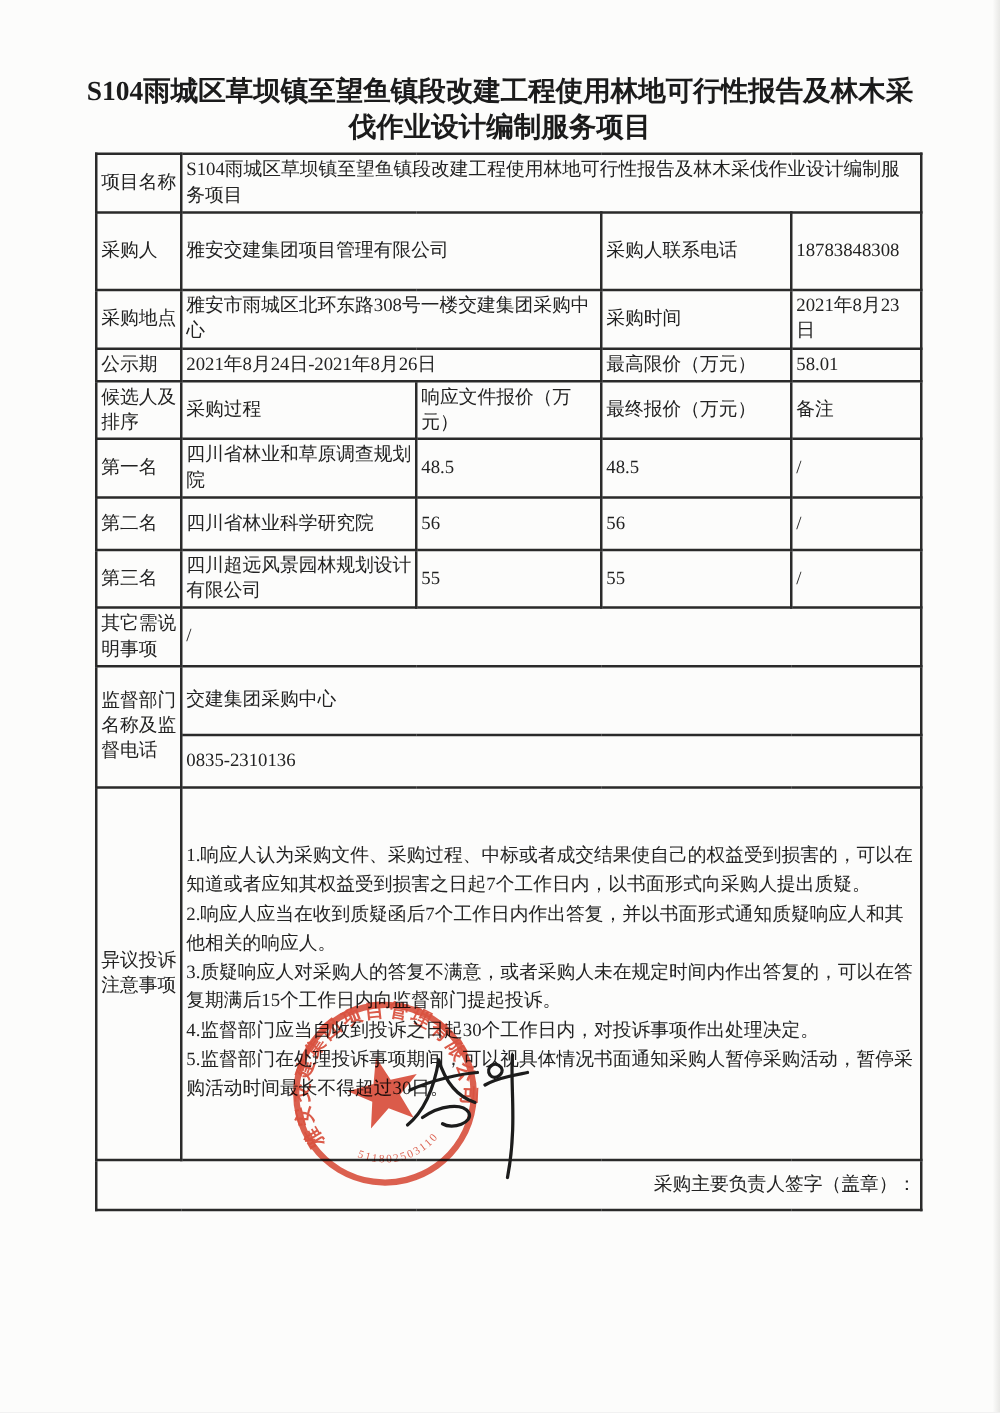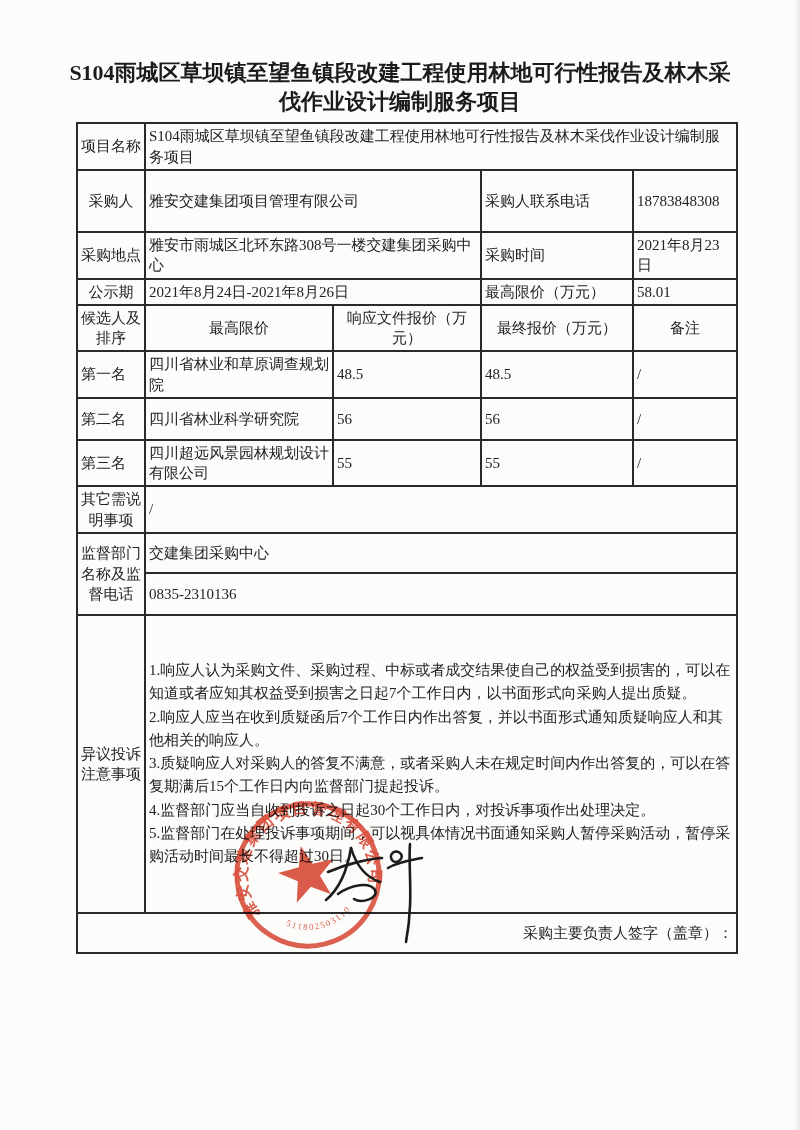--- a/index.html
+++ b/index.html
@@ -38,21 +38,21 @@
     font-size: 15px;
     color: #222;
   }
   table.doc th, table.doc td {
     border: 2px solid #2a2a2a;
     vertical-align: middle;
     font-weight: normal;
     padding: 2px 3px;
     line-height: 1.35;
   }
-  .lab   { text-align: center; margin-top: 12px; }
+  .lab   { text-align: left; margin-top: 12px; }
   .left  { text-align: left; padding-left: 6px; padding-right: 6px; }
   .cen   { text-align: left; }
   .top   { vertical-align: top; }
 
   .dispute-cell { padding: 10px 8px 10px 8px; margin-top: 40px; }
   .dispute-cell .item { text-align: left; line-height: 1.55; }
 
   .sig-cell { text-align: right; padding-left: 8px; height: 40px; }
 
   
@@ -131,21 +131,21 @@
 
     <tr style="height:20px">
       <th class="lab">公示期</th>
       <td class="left" colspan="2">2021年8月24日-2021年8月26日</td>
       <td class="cen">最高限价（万元）</td>
       <td class="cen">58.01</td>
     </tr>
 
     <tr style="height:44px">
       <th class="lab">候选人及排序</th>
-      <th class="lab">最高限价</th>
+      <th class="lab">采购过程</th>
       <th class="lab">响应文件报价（万元）</th>
       <th class="lab">最终报价（万元）</th>
       <th class="lab">备注</th>
     </tr>
 
     <tr style="height:45px">
       <td class="cen">第一名</td>
       <td class="left">四川省林业和草原调查规划院</td>
       <td class="cen">48.5</td>
       <td class="cen">48.5</td>
@@ -164,21 +164,21 @@
       <td class="cen">55</td>
       <td class="cen">55</td>
       <td class="cen">/</td>
     </tr>
 
     <tr style="height:38px">
       <th class="lab">其它需说明事项</th>
       <td class="cen" colspan="4">/</td>
     </tr>
 
-    <tr style="height:40px">
+    <tr style="height:55px">
       <th class="lab" rowspan="2">监督部门名称及监督电话</th>
       <td class="cen" colspan="4">交建集团采购中心</td>
     </tr>
     <tr style="height:42px">
       <td class="cen" colspan="4">0835-2310136</td>
     </tr>
 
     <tr style="height:298px">
       <th class="lab">异议投诉注意事项</th>
       <td class="dispute-cell" colspan="4">

